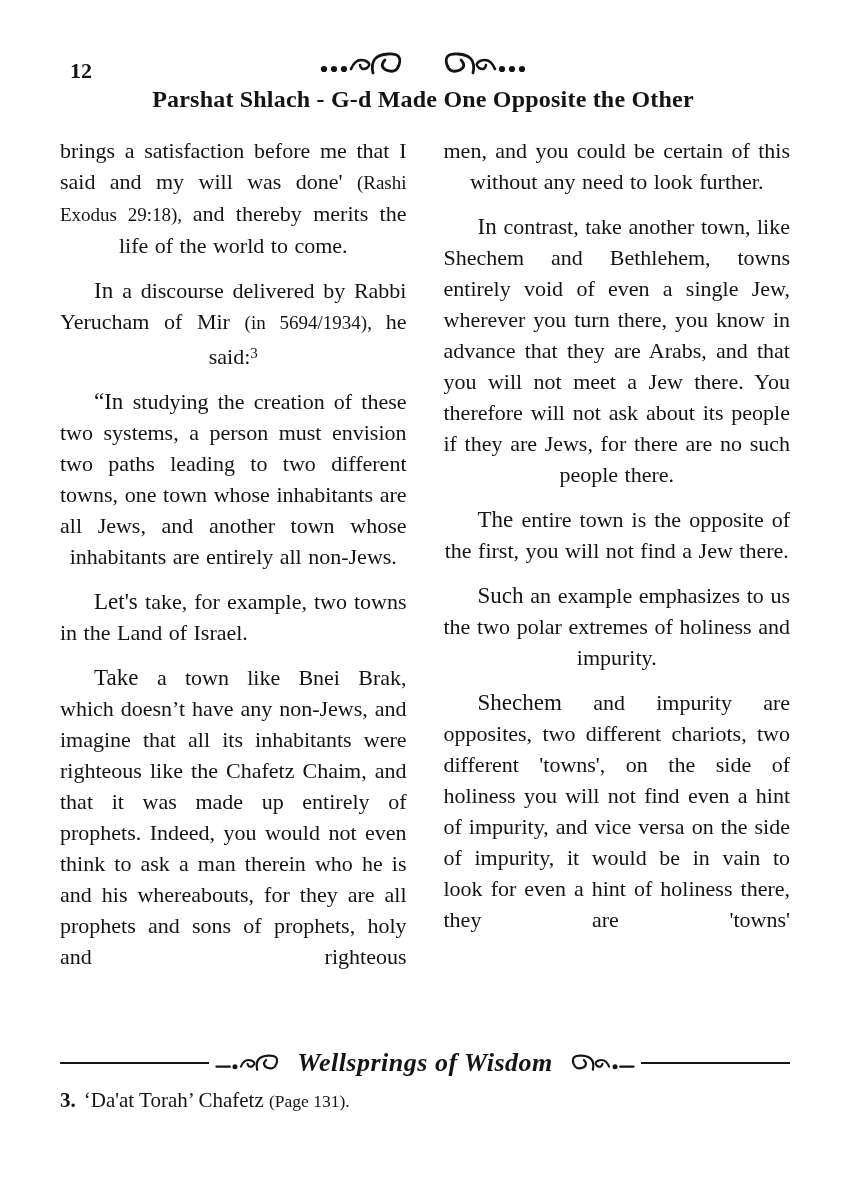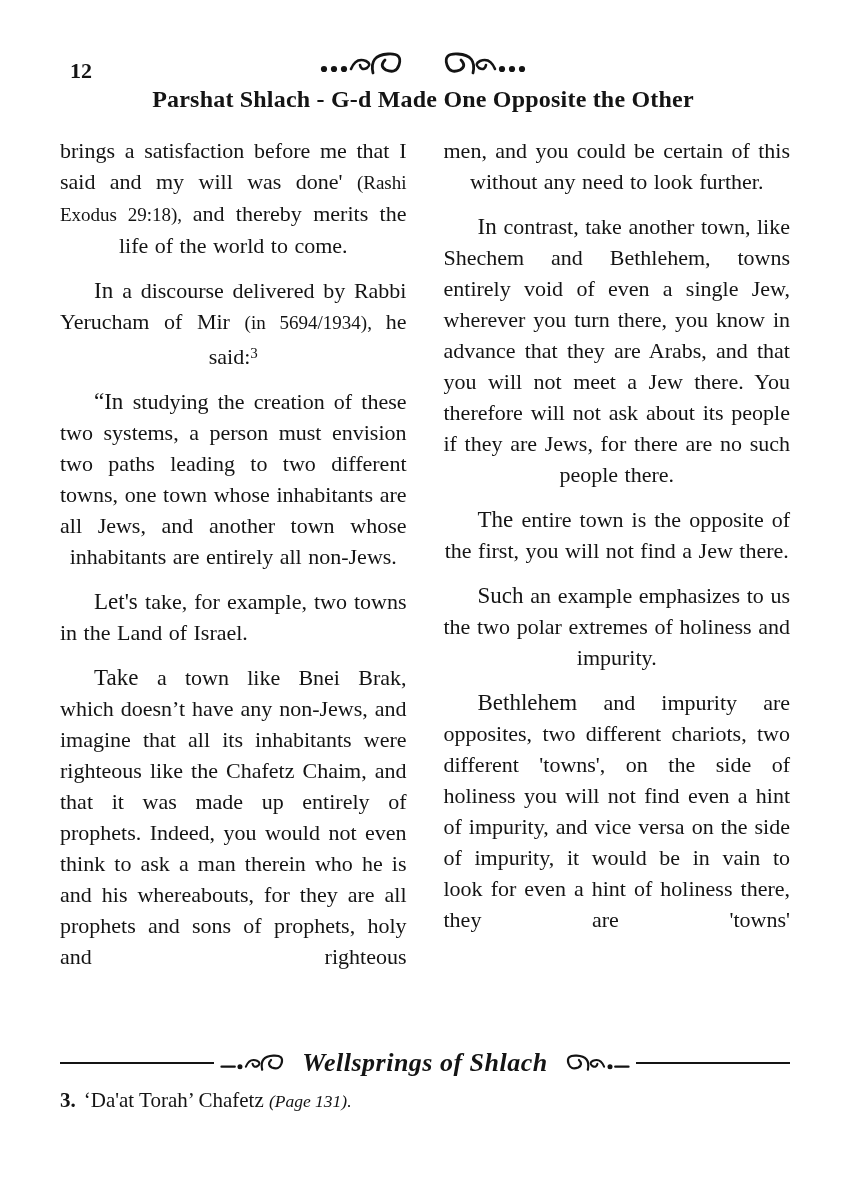--- a/index.html
+++ b/index.html
@@ -82,21 +82,21 @@
   .banner-text {
     font-style: italic;
     font-weight: 700;
     font-size: 26px;
     letter-spacing: 0.5px;
     white-space: nowrap;
     padding: 0 2px;
   }
   .footnote { margin-top: 10px; font-size: 21px; }
   .fn-marker { font-weight: 700; margin-right: 8px; }
-  .fn-small { font-size: 17.5px; font-style: italic; }
+  .fn-small { font-size: 17.5px; }
 </style>
 </head>
 <body>
 
 <div class="page">
 
   <header class="header">
     <div class="page-number">12</div>
     <div class="title-row">
       <span class="flourish">
@@ -127,36 +127,36 @@
         <p class="para indent last-center"><span class="seg-lead">In </span><span class="seg-normal">a discourse delivered by Rabbi Yerucham of Mir </span><span class="seg-small">(in 5694/1934), </span><span class="seg-normal">he said:</span><span class="seg-sup">3</span></p>
         <p class="para indent last-center"><span class="seg-lead">“In </span><span class="seg-normal">studying the creation of these two systems, a person must envision two paths leading to two different towns, one town whose inhabitants are all Jews, and another town whose inhabitants are entirely all non-Jews.</span></p>
         <p class="para indent last-left"><span class="seg-lead">Let's </span><span class="seg-normal">take, for example, two towns in the Land of Israel.</span></p>
         <p class="para indent last-justify"><span class="seg-lead">Take </span><span class="seg-normal">a town like Bnei Brak, which doesn’t have any non-Jews, and imagine that all its inhabitants were righteous like the Chafetz Chaim, and that it was made up entirely of prophets. Indeed, you would not even think to ask a man therein who he is and his whereabouts, for they are all prophets and sons of prophets, holy and righteous</span></p>
       </div>
     <div class="col">
         <p class="para last-center"><span class="seg-normal">men, and you could be certain of this without any need to look further.</span></p>
         <p class="para indent last-center"><span class="seg-lead">In </span><span class="seg-normal">contrast, take another town, like Shechem and Bethlehem, towns entirely void of even a single Jew, wherever you turn there, you know in advance that they are Arabs, and that you will not meet a Jew there. You therefore will not ask about its people if they are Jews, for there are no such people there.</span></p>
         <p class="para indent last-center"><span class="seg-lead">The </span><span class="seg-normal">entire town is the opposite of the first, you will not find a Jew there.</span></p>
         <p class="para indent last-center"><span class="seg-lead">Such </span><span class="seg-normal">an example emphasizes to us the two polar extremes of holiness and impurity.</span></p>
-        <p class="para indent last-justify"><span class="seg-lead">Bethlehem </span><span class="seg-normal">and impurity are opposites, two different chariots, two different 'towns', on the side of holiness you will not find even a hint of impurity, and vice versa on the side of impurity, it would be in vain to look for even a hint of holiness there, they are 'towns'</span></p>
+        <p class="para indent last-justify"><span class="seg-lead">Shechem </span><span class="seg-normal">and impurity are opposites, two different chariots, two different 'towns', on the side of holiness you will not find even a hint of impurity, and vice versa on the side of impurity, it would be in vain to look for even a hint of holiness there, they are 'towns'</span></p>
       </div>
   </main>
 
   <footer class="footer">
     <div class="banner">
       <span class="rule"></span>
       <span class="flourish">
         <svg width="74" height="26" viewBox="0 0 100 32" fill="none" xmlns="http://www.w3.org/2000/svg">
           <path d="M2 21 h18" stroke="#141414" stroke-width="3" stroke-linecap="round"></path>
           <circle cx="27" cy="21" r="3.4" fill="#141414"></circle>
           <path d="M35 21 q5 -12 15 -8 q6 3 1 7 q-6 3 -7 -3" stroke="#141414" stroke-width="2.8" stroke-linecap="round"></path>
           <path d="M57 25 q-4 -18 15 -19 q15 -1 11 11 q-3 9 -13 5 q-7 -4 -1 -10" stroke="#141414" stroke-width="3" stroke-linecap="round"></path>
         </svg>
       </span>
-      <span class="banner-text">Wellsprings of Shlach</span>
+      <span class="banner-text">Wellsprings of Wisdom</span>
       <span class="flourish mirror">
         <svg width="74" height="26" viewBox="0 0 100 32" fill="none" xmlns="http://www.w3.org/2000/svg">
           <path d="M2 21 h18" stroke="#141414" stroke-width="3" stroke-linecap="round"></path>
           <circle cx="27" cy="21" r="3.4" fill="#141414"></circle>
           <path d="M35 21 q5 -12 15 -8 q6 3 1 7 q-6 3 -7 -3" stroke="#141414" stroke-width="2.8" stroke-linecap="round"></path>
           <path d="M57 25 q-4 -18 15 -19 q15 -1 11 11 q-3 9 -13 5 q-7 -4 -1 -10" stroke="#141414" stroke-width="3" stroke-linecap="round"></path>
         </svg>
       </span>
       <span class="rule"></span>
     </div>

